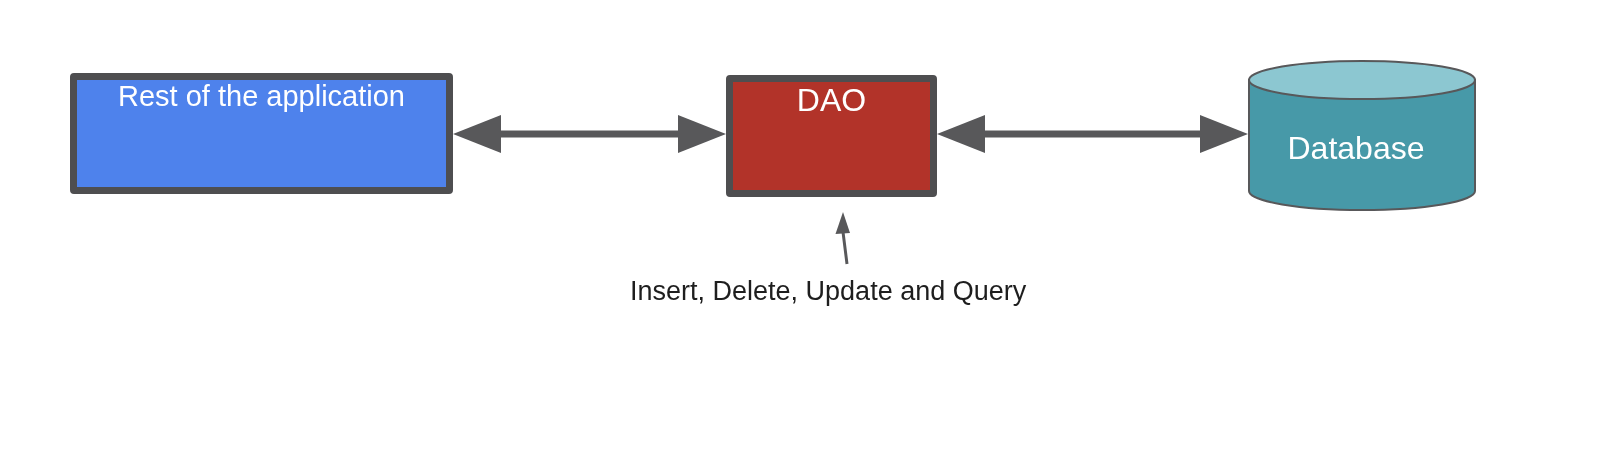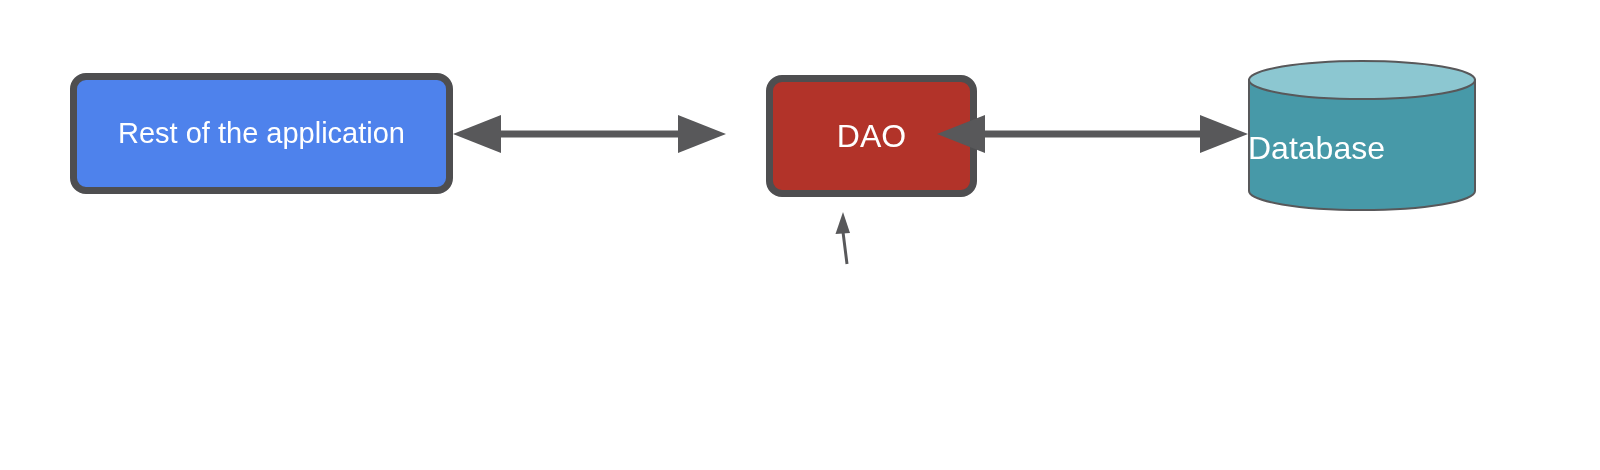--- a/index.html
+++ b/index.html
@@ -12,59 +12,58 @@
     position: relative;
     width: 1600px;
     height: 470px;
     background: #ffffff;
     overflow: hidden;
   }
   .node {
     position: absolute;
     box-sizing: border-box;
     border: 7px solid #4e4e50;
-    border-radius: 16px;
+    border-radius: 4px;
     display: flex;
-    align-items: center;
+    align-items: flex-start;
     justify-content: center;
     color: #ffffff;
   }
   .node-app {
     left: 70px;
     top: 73px;
     width: 383px;
     height: 121px;
     background: #4e82ec;
     font-size: 29px;
   }
   .node-dao {
     left: 726px;
     top: 75px;
     width: 211px;
     height: 122px;
     background: #b23329;
     font-size: 32px;
-    margin-left: 40px;
   }
   .arrow-svg {
     position: absolute;
     display: block;
   }
   .arrow-app-dao   { left: 453px; top: 112px; }
   .arrow-dao-db    { left: 937px; top: 112px; }
   .cylinder-svg    { left: 1248px; top: 60px; position: absolute; }
   .db-label {
     position: absolute;
     left: 1248px;
     top: 60px;
     width: 216px;
     height: 152px;
     display: flex;
     align-items: center;
-    justify-content: flex-start;
+    justify-content: center;
     padding-top: 24px;
     box-sizing: border-box;
     color: #ffffff;
     font-size: 32px;
     pointer-events: none;
   }
   .pointer-arrow { left: 818px; top: 206px; position: absolute; }
   .annotation {
     position: absolute;
     left: 630px;
@@ -107,15 +106,16 @@
   <div class="db-label">
     <span>Database</span>
   </div>
 
   <svg class="pointer-arrow" width="44" height="62" viewBox="0 0 44 62">
     <polygon points="25,6 17.5,28 32,27" fill="#58585a"></polygon>
     <line x1="25" y1="26" x2="29" y2="58" stroke-width="3" stroke="#58585a"></line>
   </svg>
 
   <div class="annotation">
+    <div>Insert, Delete, Update and Query</div>
   </div>
 
 </div>
 
 </body></html>

